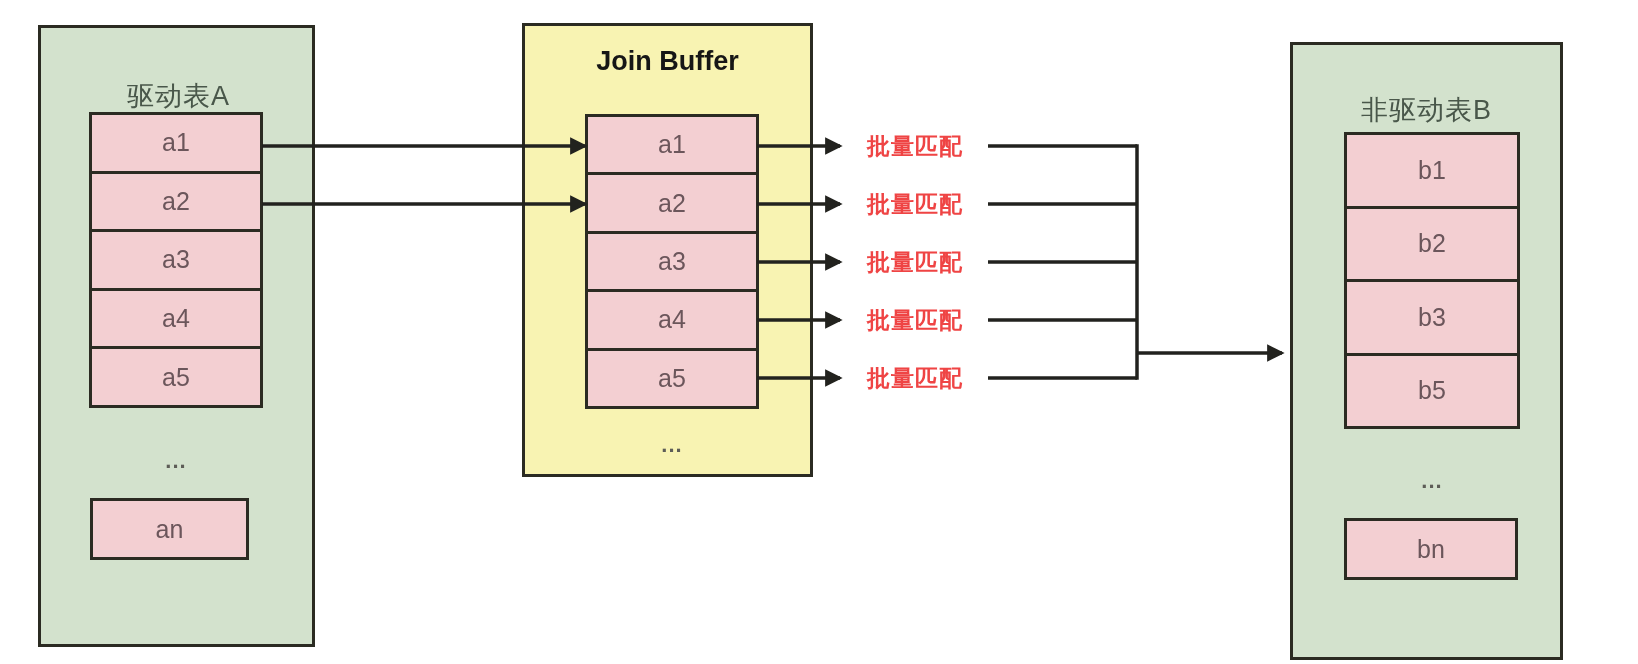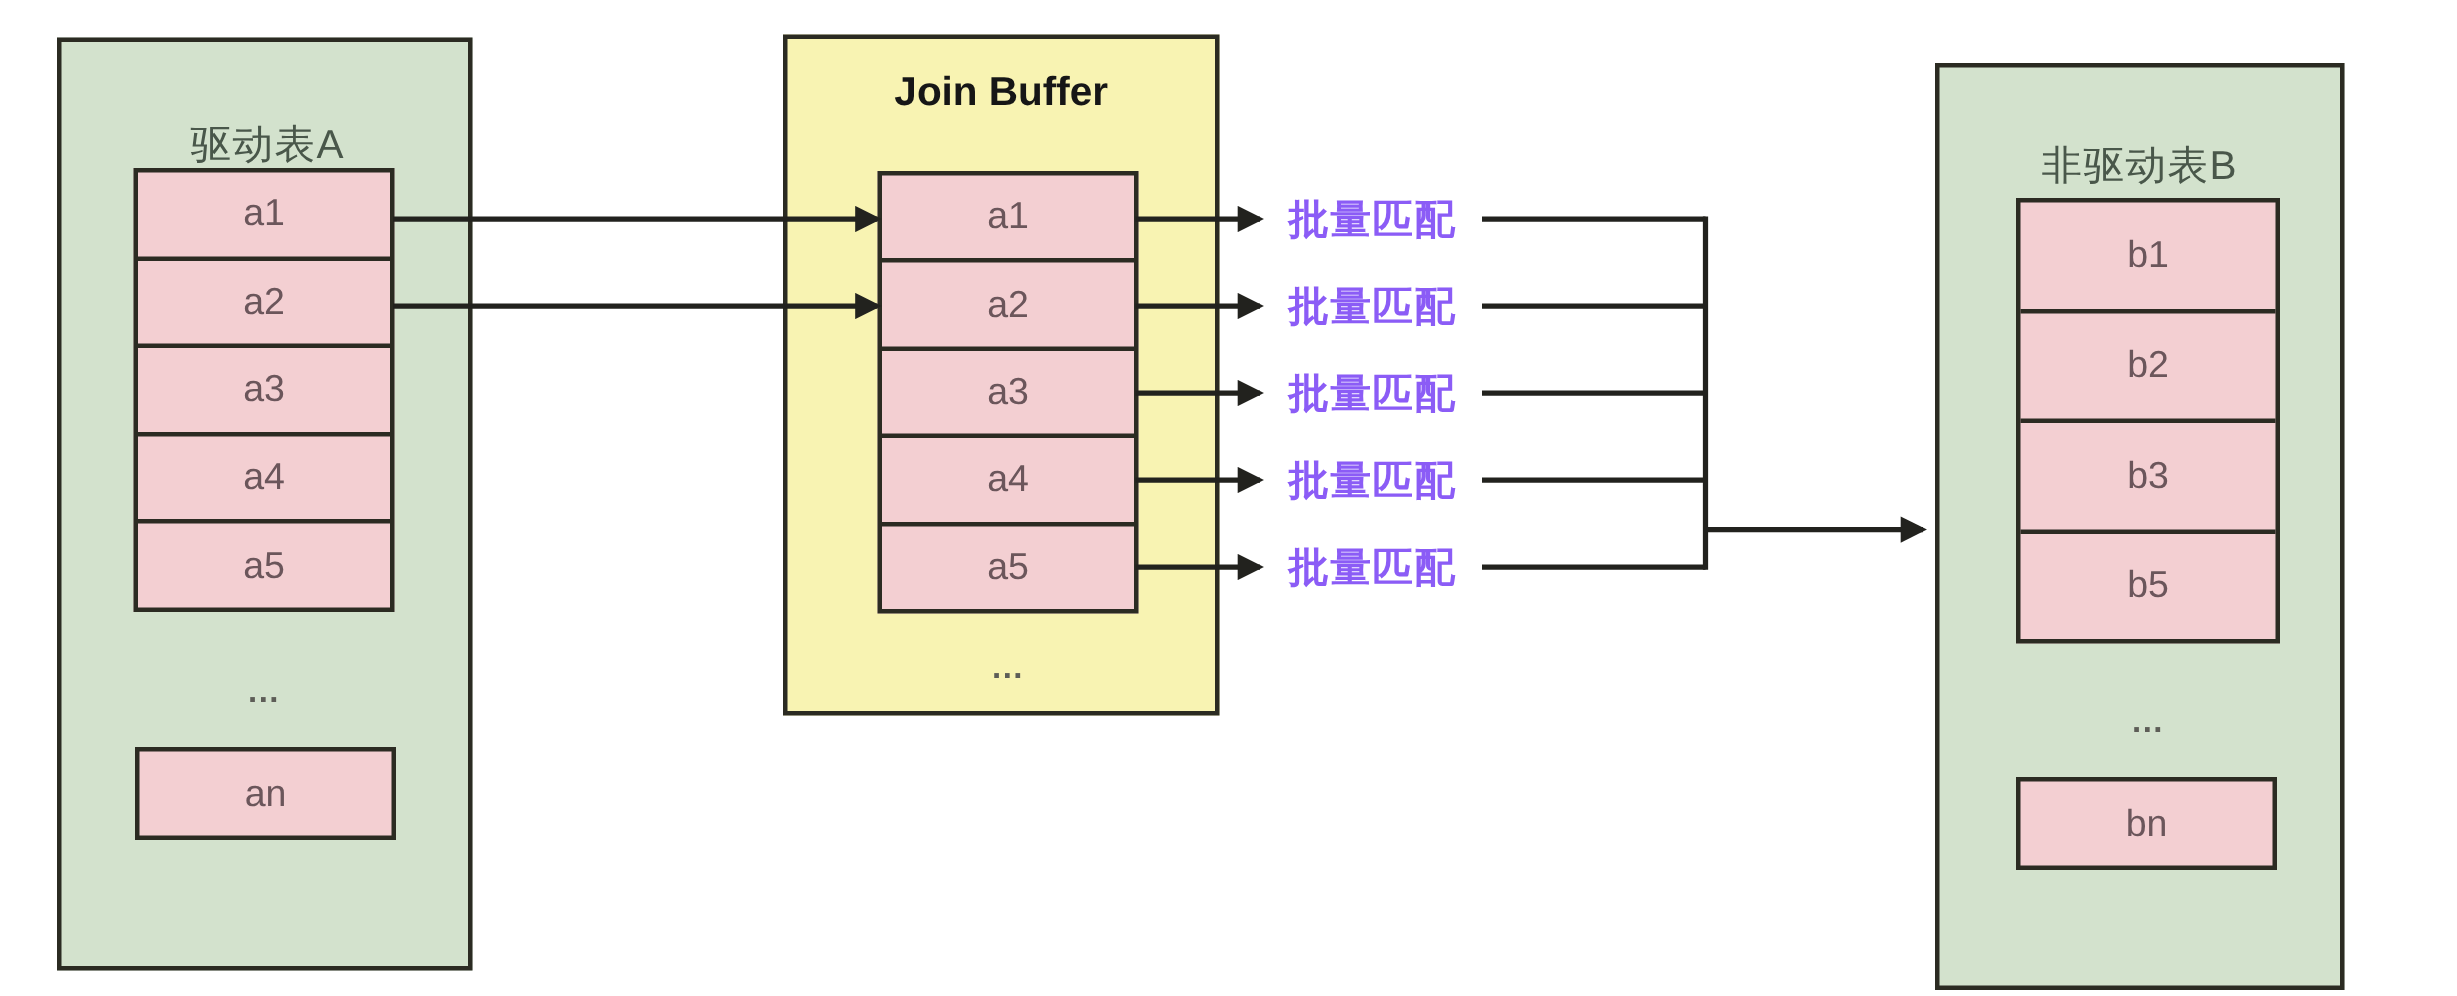--- a/index.html
+++ b/index.html
@@ -14,39 +14,39 @@
   .box-title.dark{color:#161616;font-weight:700;letter-spacing:0;}
   .stack{position:absolute;border:3px solid #2b2b22;box-sizing:border-box;background:#f3cfd2;
     display:flex;flex-direction:column;}
   .stack .row{flex:1;display:flex;align-items:center;justify-content:center;
     border-top:3px solid #2b2b22;font-size:25px;color:#6b565b;}
   .stack .row:first-child{border-top:none;}
   .single-row{position:absolute;border:3px solid #2b2b22;box-sizing:border-box;background:#f3cfd2;
     display:flex;align-items:center;justify-content:center;font-size:25px;color:#6b565b;}
   .ellipsis{position:absolute;text-align:center;font-size:22px;font-weight:700;color:#5d5d57;letter-spacing:1px;}
   .match-label{position:absolute;width:136px;height:34px;line-height:34px;text-align:center;
-    font-size:27px;font-weight:700;color:#8b5cf6;letter-spacing:1px;white-space:nowrap;}
+    font-size:23px;font-weight:700;color:#ef4444;letter-spacing:1px;white-space:nowrap;}
   svg.arrows{position:absolute;left:0;top:0;pointer-events:none;}
 </style>
 </head>
 <body>
 
 <div class="canvas">
 
   <div class="box green" style="left:38px;top:25px;width:277px;height:622px;"></div>
   <div class="box-title" style="left:39px;top:50px;width:279px;margin-top:28px;">驱动表A</div>
   <div class="stack" style="left:89px;top:112px;width:174px;height:296px;">
     <div class="row">a1</div>
     <div class="row">a2</div>
     <div class="row">a3</div>
     <div class="row">a4</div>
     <div class="row">a5</div>
   </div>
   <div class="ellipsis" style="left:89px;top:448px;width:174px;">...</div>
-  <div class="single-row" style="left:90px;top:498px;width:174px;height:62px;">an</div>
+  <div class="single-row" style="left:90px;top:498px;width:159px;height:62px;">an</div>
 
   <div class="box yellow" style="left:522px;top:23px;width:291px;height:454px;"></div>
   <div class="box-title dark" style="left:522px;top:46px;width:291px;">Join Buffer</div>
   <div class="stack" style="left:585px;top:114px;width:174px;height:295px;">
     <div class="row">a1</div>
     <div class="row">a2</div>
     <div class="row">a3</div>
     <div class="row">a4</div>
     <div class="row">a5</div>
   </div>

